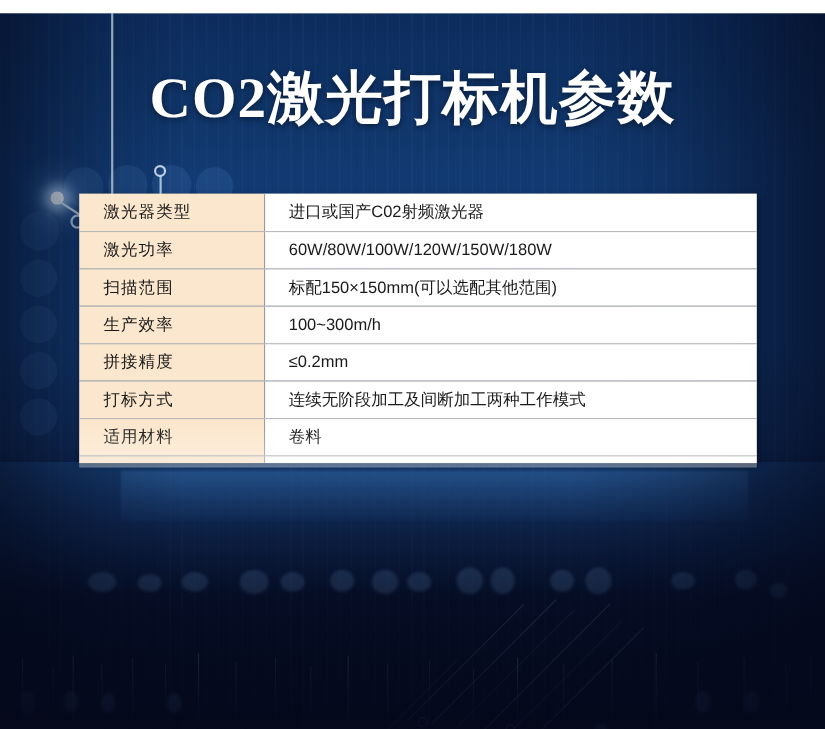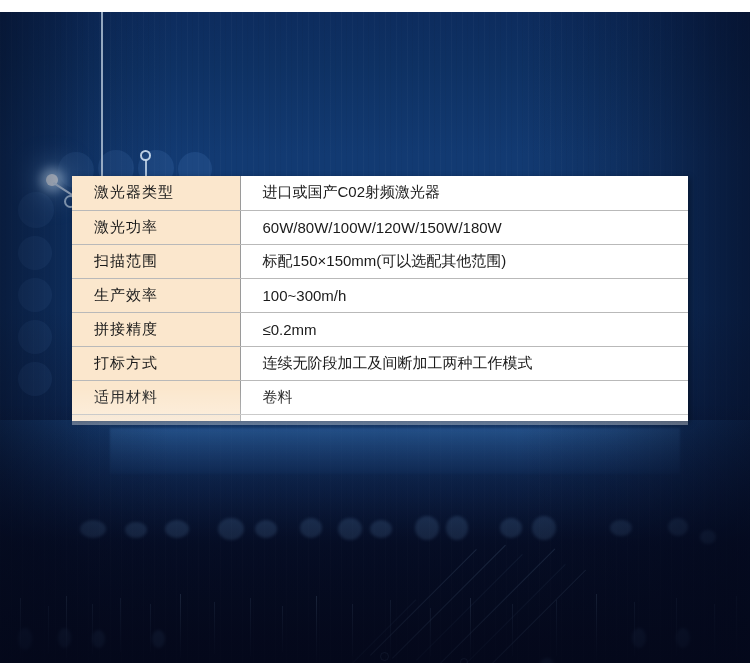--- a/index.html
+++ b/index.html
@@ -294,20 +294,21 @@
   <div class="glow-dot" style="left:46px;  top:174px;"></div>
   <div class="glow-leader" style="left:54px; top:182px; width:42px; transform:rotate(33deg);"></div>
   <div class="glow-ring" style="left:64px;  top:195px;"></div>
 
   <div class="bg-vig-left"></div>
   <div class="bg-vig-right"></div>
   <div class="bg-vig-bottom"></div>
 
   <div class="top-strip"></div>
 
+  <div class="title">CO2激光打标机参数</div>
 
   <table class="spec-table" id="spec-table">
     <tbody id="spec-body">
         <tr>
           <td class="lbl">激光器类型</td>
           <td class="val">进口或国产C02射频激光器</td>
         </tr>
         <tr>
           <td class="lbl">激光功率</td>
           <td class="val">60W/80W/100W/120W/150W/180W</td>

